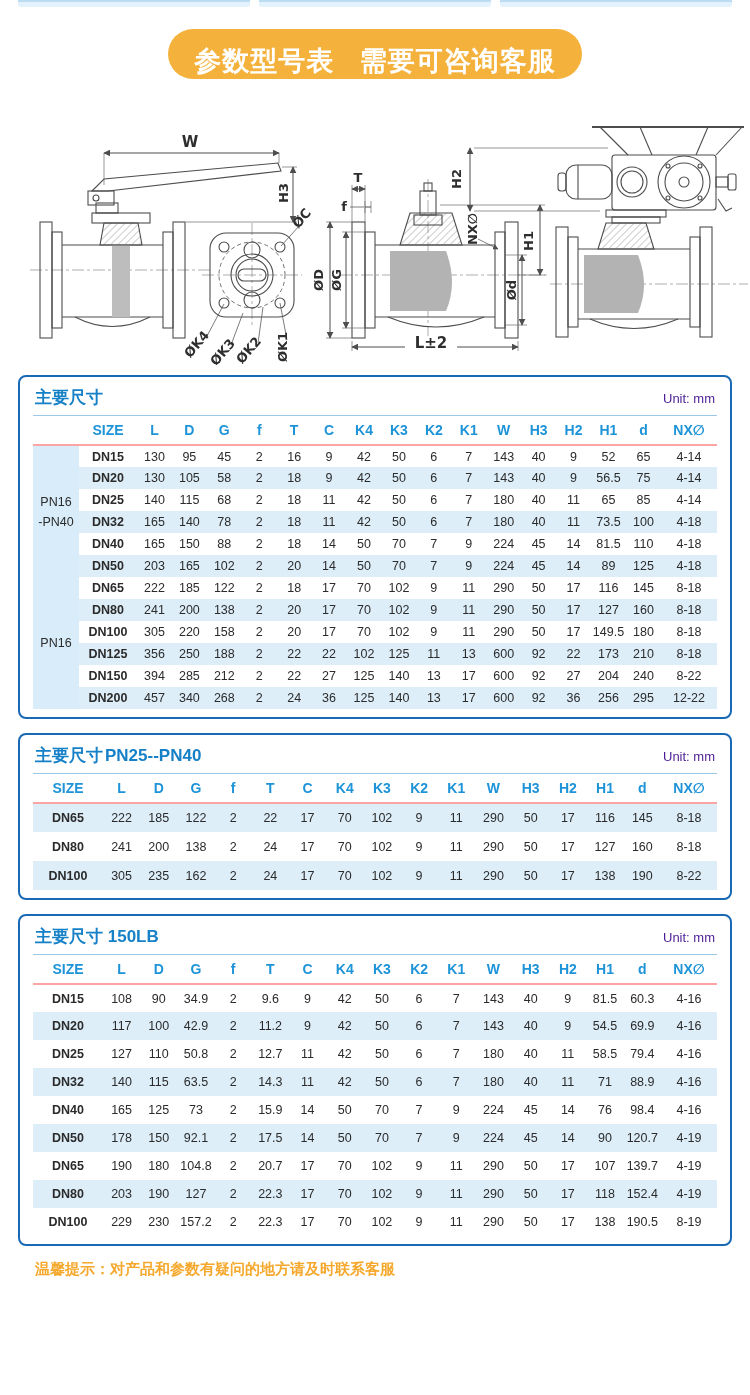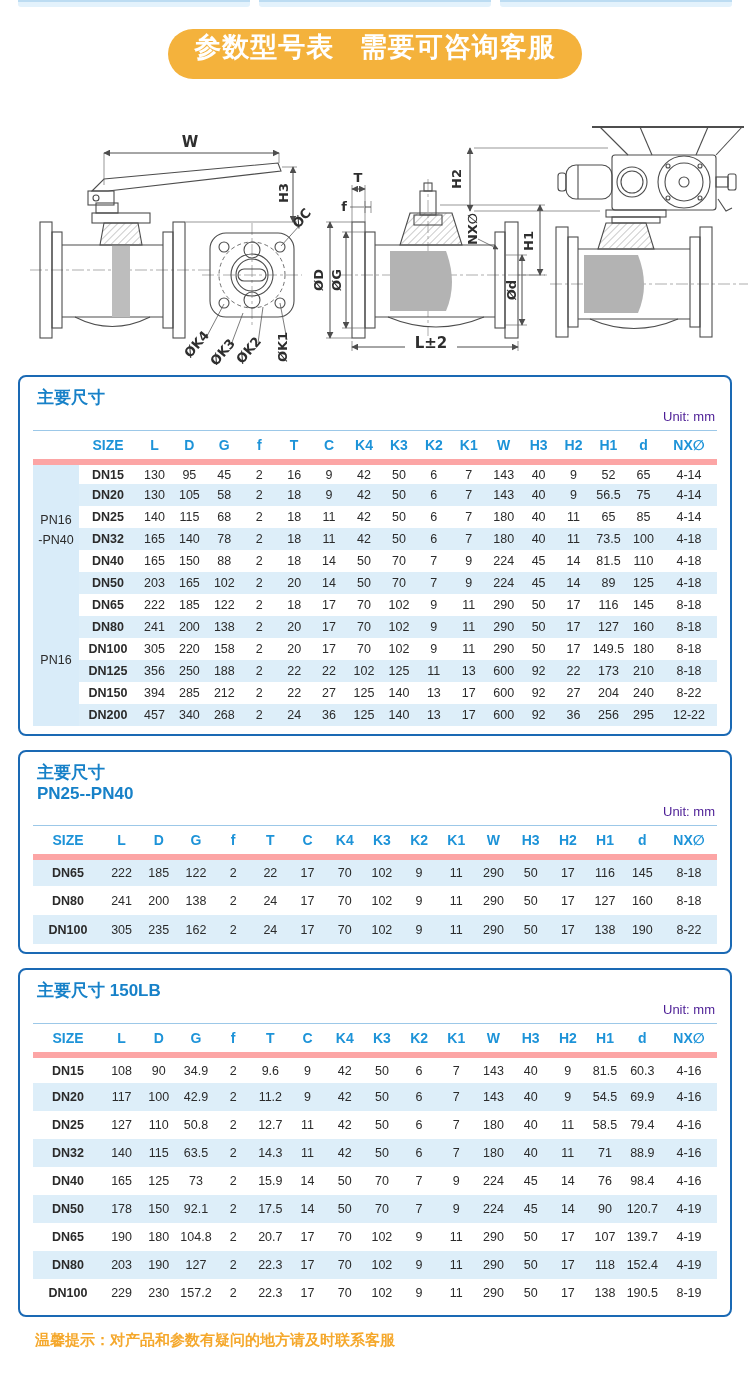--- a/index.html
+++ b/index.html
@@ -9,36 +9,36 @@
   }
   *{box-sizing:border-box;margin:0;padding:0;}
   body{
     width:750px;min-height:1395px;background:#ffffff;
     font-family:"Liberation Sans","DejaVu Sans",sans-serif;color:#222;
   }
   .top-strips{display:flex;gap:9px;padding:0 18px;}
   .strip{flex:1;height:7px;background:#e3f2fc;border-top:2px solid #bcdcf2;border-radius:0 0 3px 3px;}
   .page-title{margin-top:32px;text-align:center;font-size:62px;font-weight:800;color:#4a4a4a;letter-spacing:4px;}
   .banner{width:414px;height:50px;margin:22px auto 0;background:var(--banner-yellow,#f4b23c);
-    border-radius:26px;display:flex;align-items:flex-start;justify-content:center;}
+    border-radius:26px;display:flex;align-items:flex-end;justify-content:center;}
   .banner span{color:#fff;font-size:27px;font-weight:700;white-space:pre;letter-spacing:1px;}
   .drawing-wrap{margin-top:14px;}
   svg text{font-family:"DejaVu Sans","Liberation Sans",sans-serif;font-size:13px;font-weight:600;fill:#2e2e2e;}
   svg text.big{font-size:15px;}
   .dim{stroke:#4d4d4d;stroke-width:1;}
   .ext{stroke:#6a6a6a;stroke-width:0.7;}
   .lead{stroke:#5a5a5a;stroke-width:0.8;}
 
   .table-card{border:2px solid var(--accent-blue,#1a69b4);border-radius:8px;margin:6px 18px 14px;padding:6px 13px 8px;background:#fff;}
-  .card-head{display:flex;align-items:baseline;border-bottom:1.5px solid #9cc8e8;padding:3px 2px 6px;flex-direction:column;}
+  .card-head{display:flex;align-items:baseline;border-bottom:1.5px solid #9cc8e8;padding:3px 2px 6px;}
   .card-title,.card-subtitle{color:var(--title-blue,#1781c8);font-size:17px;font-weight:700;}
   .card-subtitle{margin-left:2px;}
   .card-unit{margin-left:auto;color:#4c1d95;font-size:13px;}
   table.dim-table{width:100%;border-collapse:collapse;table-layout:fixed;}
-  .dim-table th{color:var(--header-blue,#1d93d8);font-weight:700;font-size:14px;padding:6px 0 6px;text-align:center;border-bottom:6px solid #fca5a5;}
+  .dim-table th{color:var(--header-blue,#1d93d8);font-weight:700;font-size:14px;padding:6px 0 6px;text-align:center;border-bottom:2px solid #fca5a5;}
   .dim-table td{text-align:center;font-size:12.5px;color:#2b2b2b;padding:0;}
   .row-sm td{height:22px;} .row-md td{height:29px;} .row-lg td{height:28px;}
   .size-cell{font-weight:700;color:#111;margin-top:48px;}
   .group-cell{background:var(--group-blue,#d9ecf9);font-weight:400;font-size:13px;color:#1d1d1d;
     text-align:left;padding-left:4px;white-space:pre-line;line-height:1.6;}
   .alt-even tbody tr:nth-child(even) td:not(.group-cell){background:var(--row-alt-blue,#ddeef9);}
   .alt-odd  tbody tr:nth-child(odd)  td:not(.group-cell){background:var(--row-alt-blue,#ddeef9);}
   .footer-note{margin:14px 7px 22px 35px;color:var(--footer-orange,#f5a82c);font-size:15px;font-weight:700;}
 </style>
 </head>

